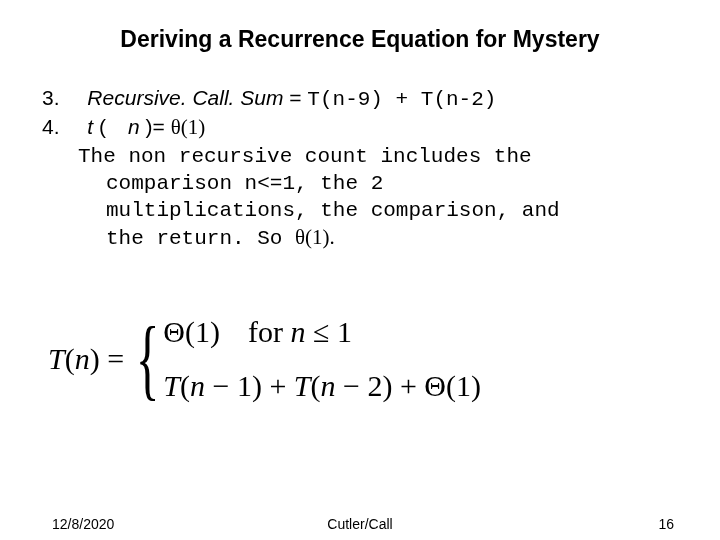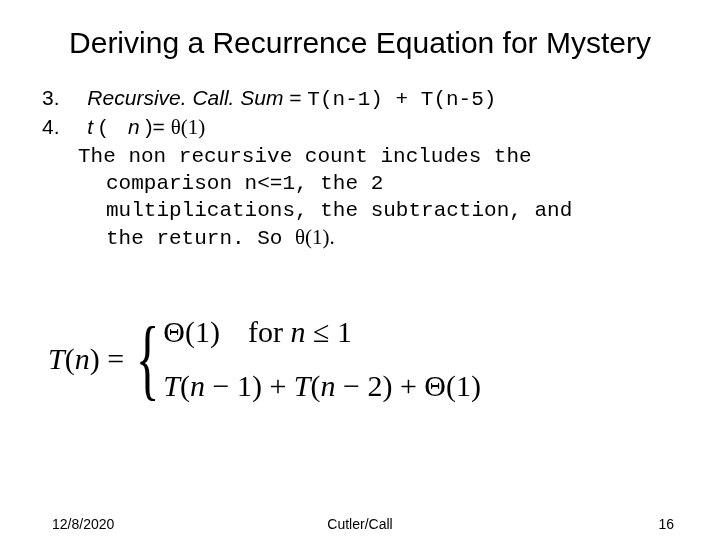--- a/index.html
+++ b/index.html
@@ -17,22 +17,22 @@
     width: 720px;
     height: 540px;
     box-sizing: border-box;
   }
   .title {
     position: absolute;
     top: 26px;
     left: 0;
     right: 0;
     text-align: center;
-    font-weight: normal;
-    font-size: 30px;
+    font-weight: bold;
+    font-size: 23px;
   }
   .body {
     position: absolute;
     top: 84px;
     left: 42px;
     right: 42px;
     font-size: 21px;
     line-height: 1.3;
   }
   .mono {
@@ -111,28 +111,28 @@
 </style>
 </head>
 <body>
 
 <div class="slide">
 
   <div class="title">Deriving a Recurrence Equation for Mystery</div>
 
   <div class="body">
     <div>
-      <span>3. </span><span class="italic">Recursive. Call. Sum</span><span> = </span><span class="mono">T(n-1) + T(n-5)</span>
+      <span>3. </span><span class="italic">Recursive. Call. Sum</span><span> = </span><span class="mono">T(n-9) + T(n-2)</span>
     </div>
     <div>
       <span>4. </span><span class="italic">t </span><span>(</span><span class="italic">n </span><span>)= </span><span class="mono"><span class="theta">θ(1)</span></span>
     </div>
     <div class="mono indent1">The non recursive count includes the</div>
     <div class="mono indent2">comparison n&lt;=1, the 2</div>
-    <div class="mono indent2">multiplications, the subtraction, and</div>
+    <div class="mono indent2">multiplications, the comparison, and</div>
     <div class="mono indent2">
       <span>the return. So </span><span class="theta">θ(1).</span>
     </div>
   </div>
 
   <div class="formula">
     <span class="lhs">
       <span>T</span><span style="font-style:normal">(</span><span>n</span><span style="font-style:normal">) = </span>
     </span>
     <span class="brace">{</span>

